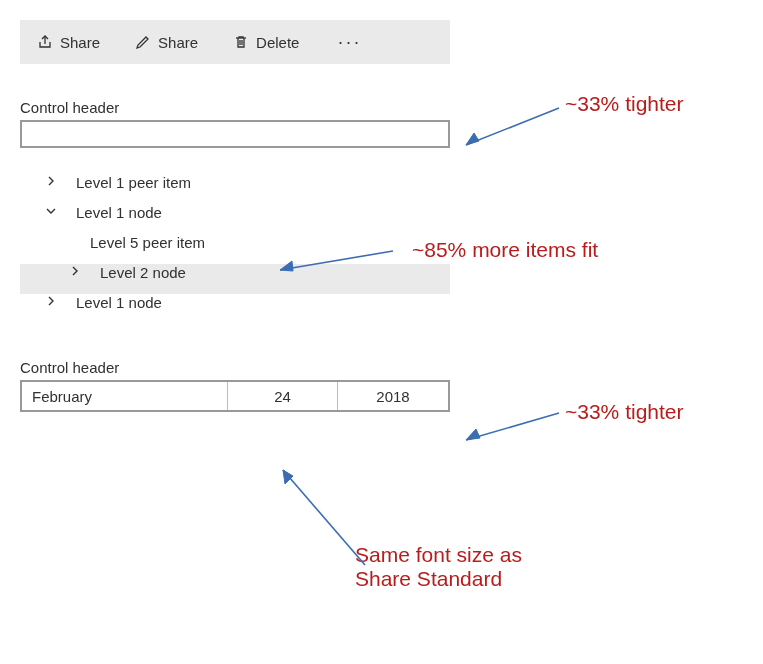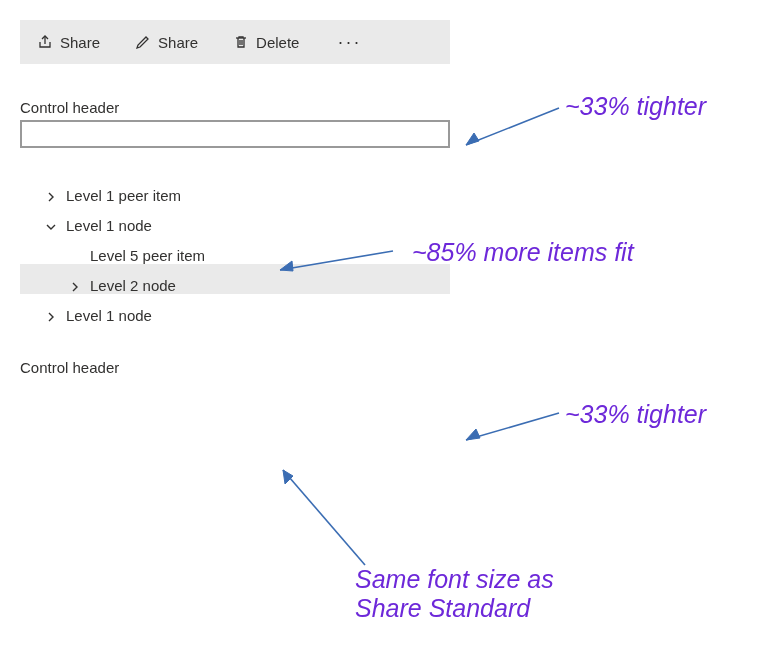--- a/index.html
+++ b/index.html
@@ -46,23 +46,24 @@
       height: 28px;
       border: 2px solid #999;
       background: #fff;
     }
     .section { margin-bottom: 26px; }
     
     .tree { width: 430px; }
     .tree-row {
       height: 30px;
       display: flex;
-      align-items: flex-end;
+      align-items: flex-start;
       font-size: 15px;
       cursor: pointer;
+      gap: 10px;
     }
     .tree-row.selected { background: #eaeaea; }
     .chev {
       width: 14px;
       height: 14px;
       display: inline-flex;
       align-items: center;
       justify-content: center;
       margin-right: 8px;
       flex-shrink: 0;
@@ -82,23 +83,22 @@
       align-items: center;
       padding: 0 10px;
       font-size: 15px;
     }
     .dp-month { flex: 1; border-right: 1px solid #bbb; }
     .dp-day { width: 110px; justify-content: center; border-right: 1px solid #bbb; }
     .dp-year { width: 110px; justify-content: center; }
     
     .annot {
       position: absolute;
-      color: #6d28d9;
-      font-style: italic;
-      font-size: 25px;
+      color: #b91c1c;
+      font-size: 21px;
     }
     .arrow {
       position: absolute;
       stroke: #3b6db3;
       fill: #3b6db3;
     }
   </style>
 </head>
 <body>
 
@@ -173,40 +173,45 @@
       <svg viewBox="0 0 10 10" width="10" height="10" fill="none" stroke="#323130" stroke-width="1.4">
           <path d="M3 1 l4 4 l-4 4"></path>
         </svg>
     </span>
     <span>Level 1 node</span>
   </div>
 </div>
 
 <div class="section">
   <div class="header-label">Control header</div>
+  <div class="datepicker">
+    <div class="dp-cell dp-month">February</div>
+    <div class="dp-cell dp-day">24</div>
+    <div class="dp-cell dp-year">2018</div>
+  </div>
 </div>
 
 <div class="annot" style="left:565px; top:92px;">~33% tighter</div>
 <svg class="arrow" style="left:454px; top:105px;" width="110" height="50">
   <line x1="105" y1="3" x2="12" y2="40" stroke-width="1.6"></line>
   <polygon points="12,40 20,28 25,36"></polygon>
 </svg>
 
 <div class="annot" style="left:412px; top:238px;">~85% more items fit</div>
 <svg class="arrow" style="left:268px; top:248px;" width="130" height="30">
   <line x1="125" y1="3" x2="12" y2="22" stroke-width="1.6"></line>
   <polygon points="12,22 24,13 25,23"></polygon>
 </svg>
 
 <div class="annot" style="left:565px; top:400px;">~33% tighter</div>
 <svg class="arrow" style="left:454px; top:410px;" width="110" height="40">
   <line x1="105" y1="3" x2="12" y2="30" stroke-width="1.6"></line>
   <polygon points="12,30 22,19 26,28"></polygon>
 </svg>
 
-<div class="annot" style="left:355px; top:565px;">
+<div class="annot" style="left:355px; top:543px;">
   <span>Same font size as</span><br>
   <span>Share Standard</span>
 </div>
 <svg class="arrow" style="left:275px; top:460px;" width="100" height="110">
   <line x1="90" y1="105" x2="8" y2="10" stroke-width="1.6"></line>
   <polygon points="8,10 10,24 18,16"></polygon>
 </svg>
 
 </body></html>

